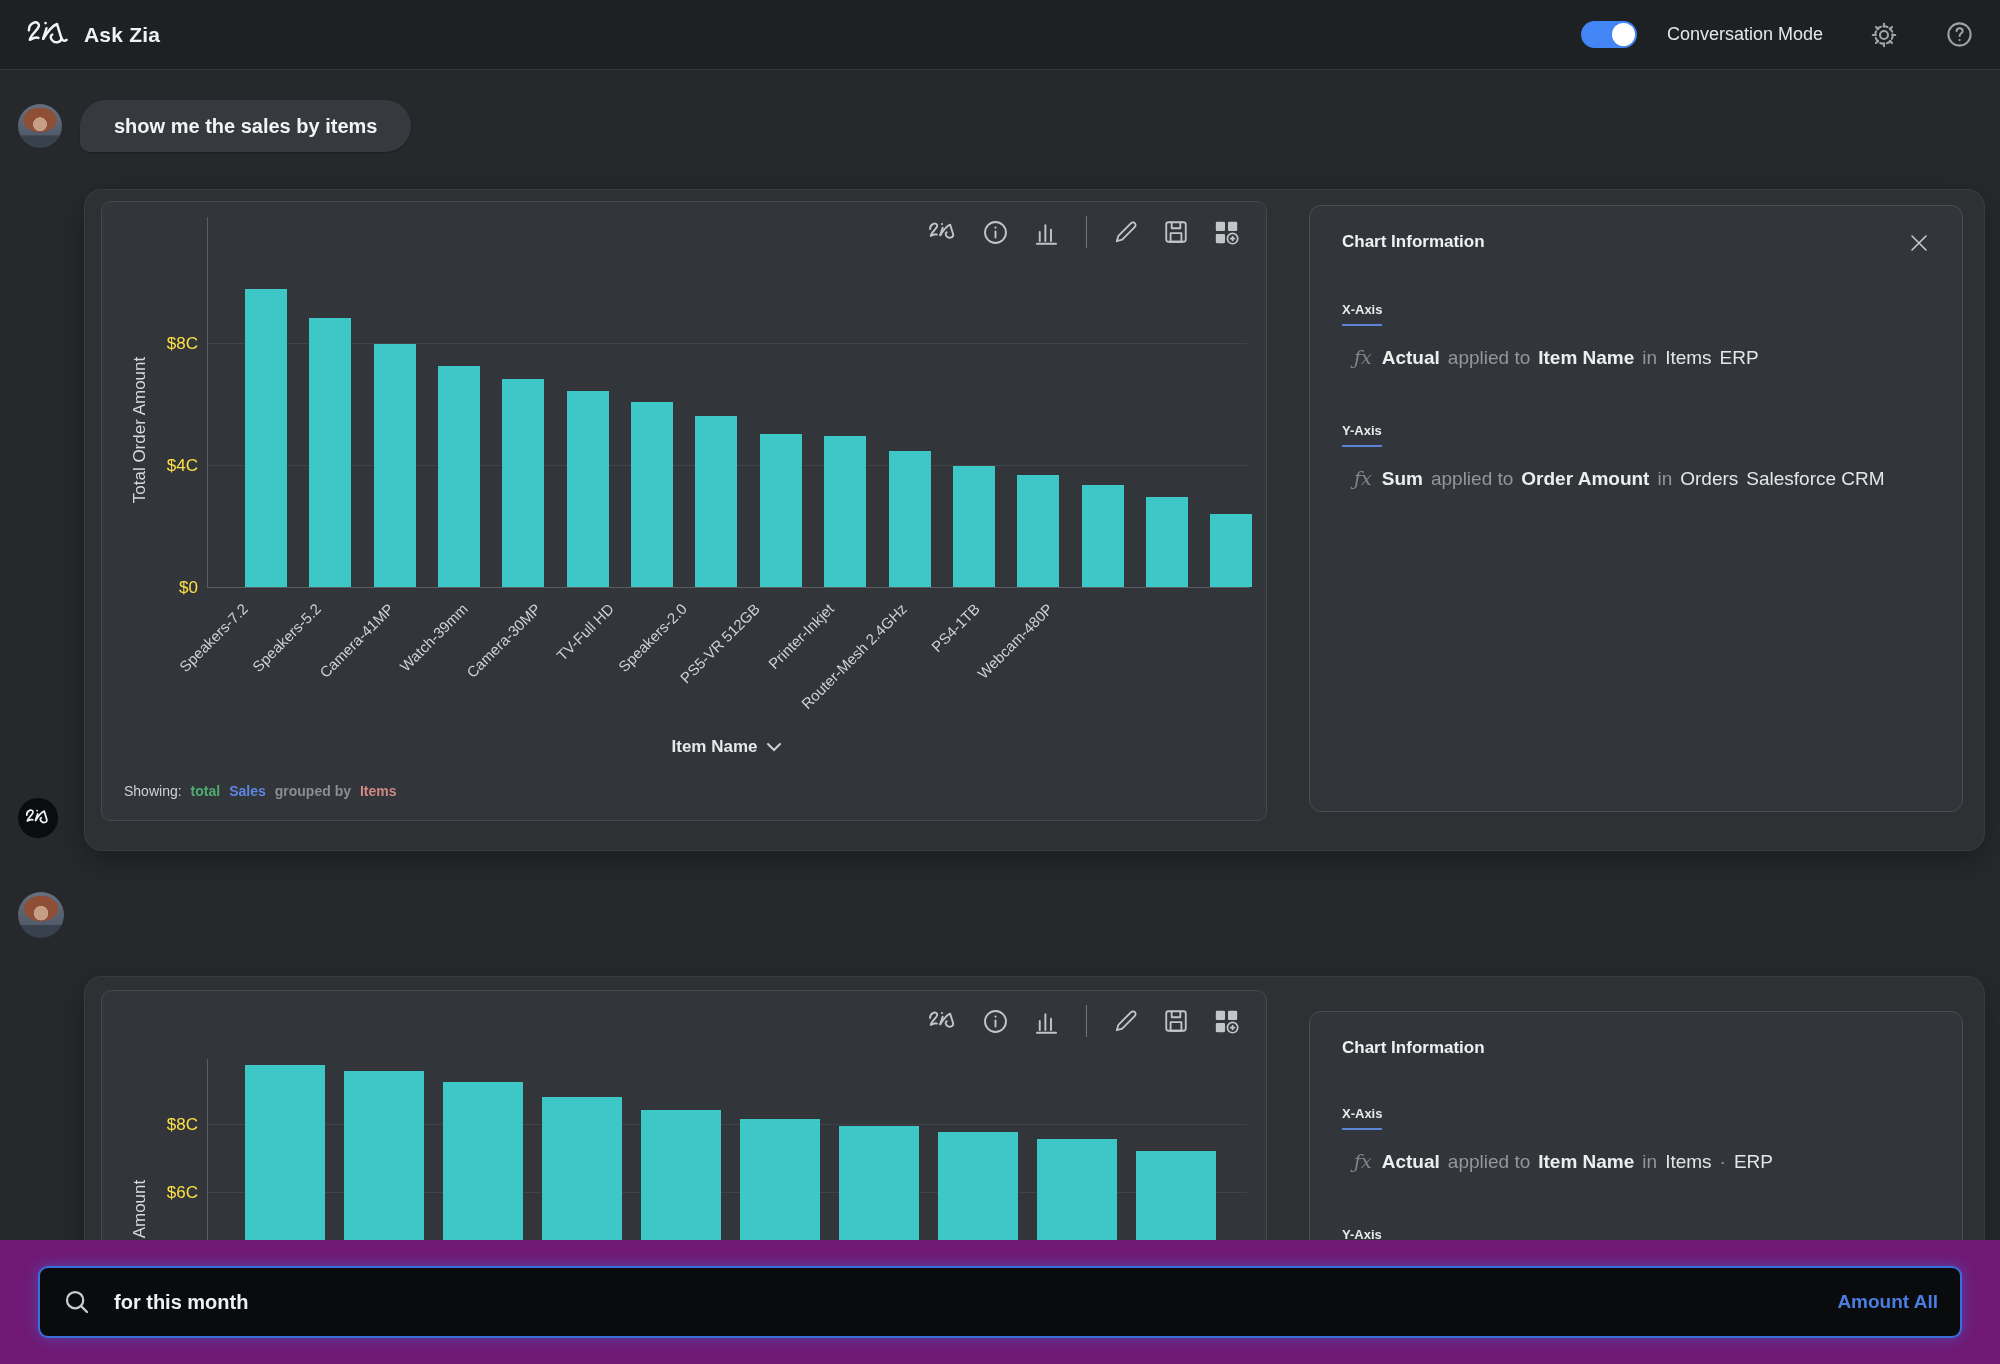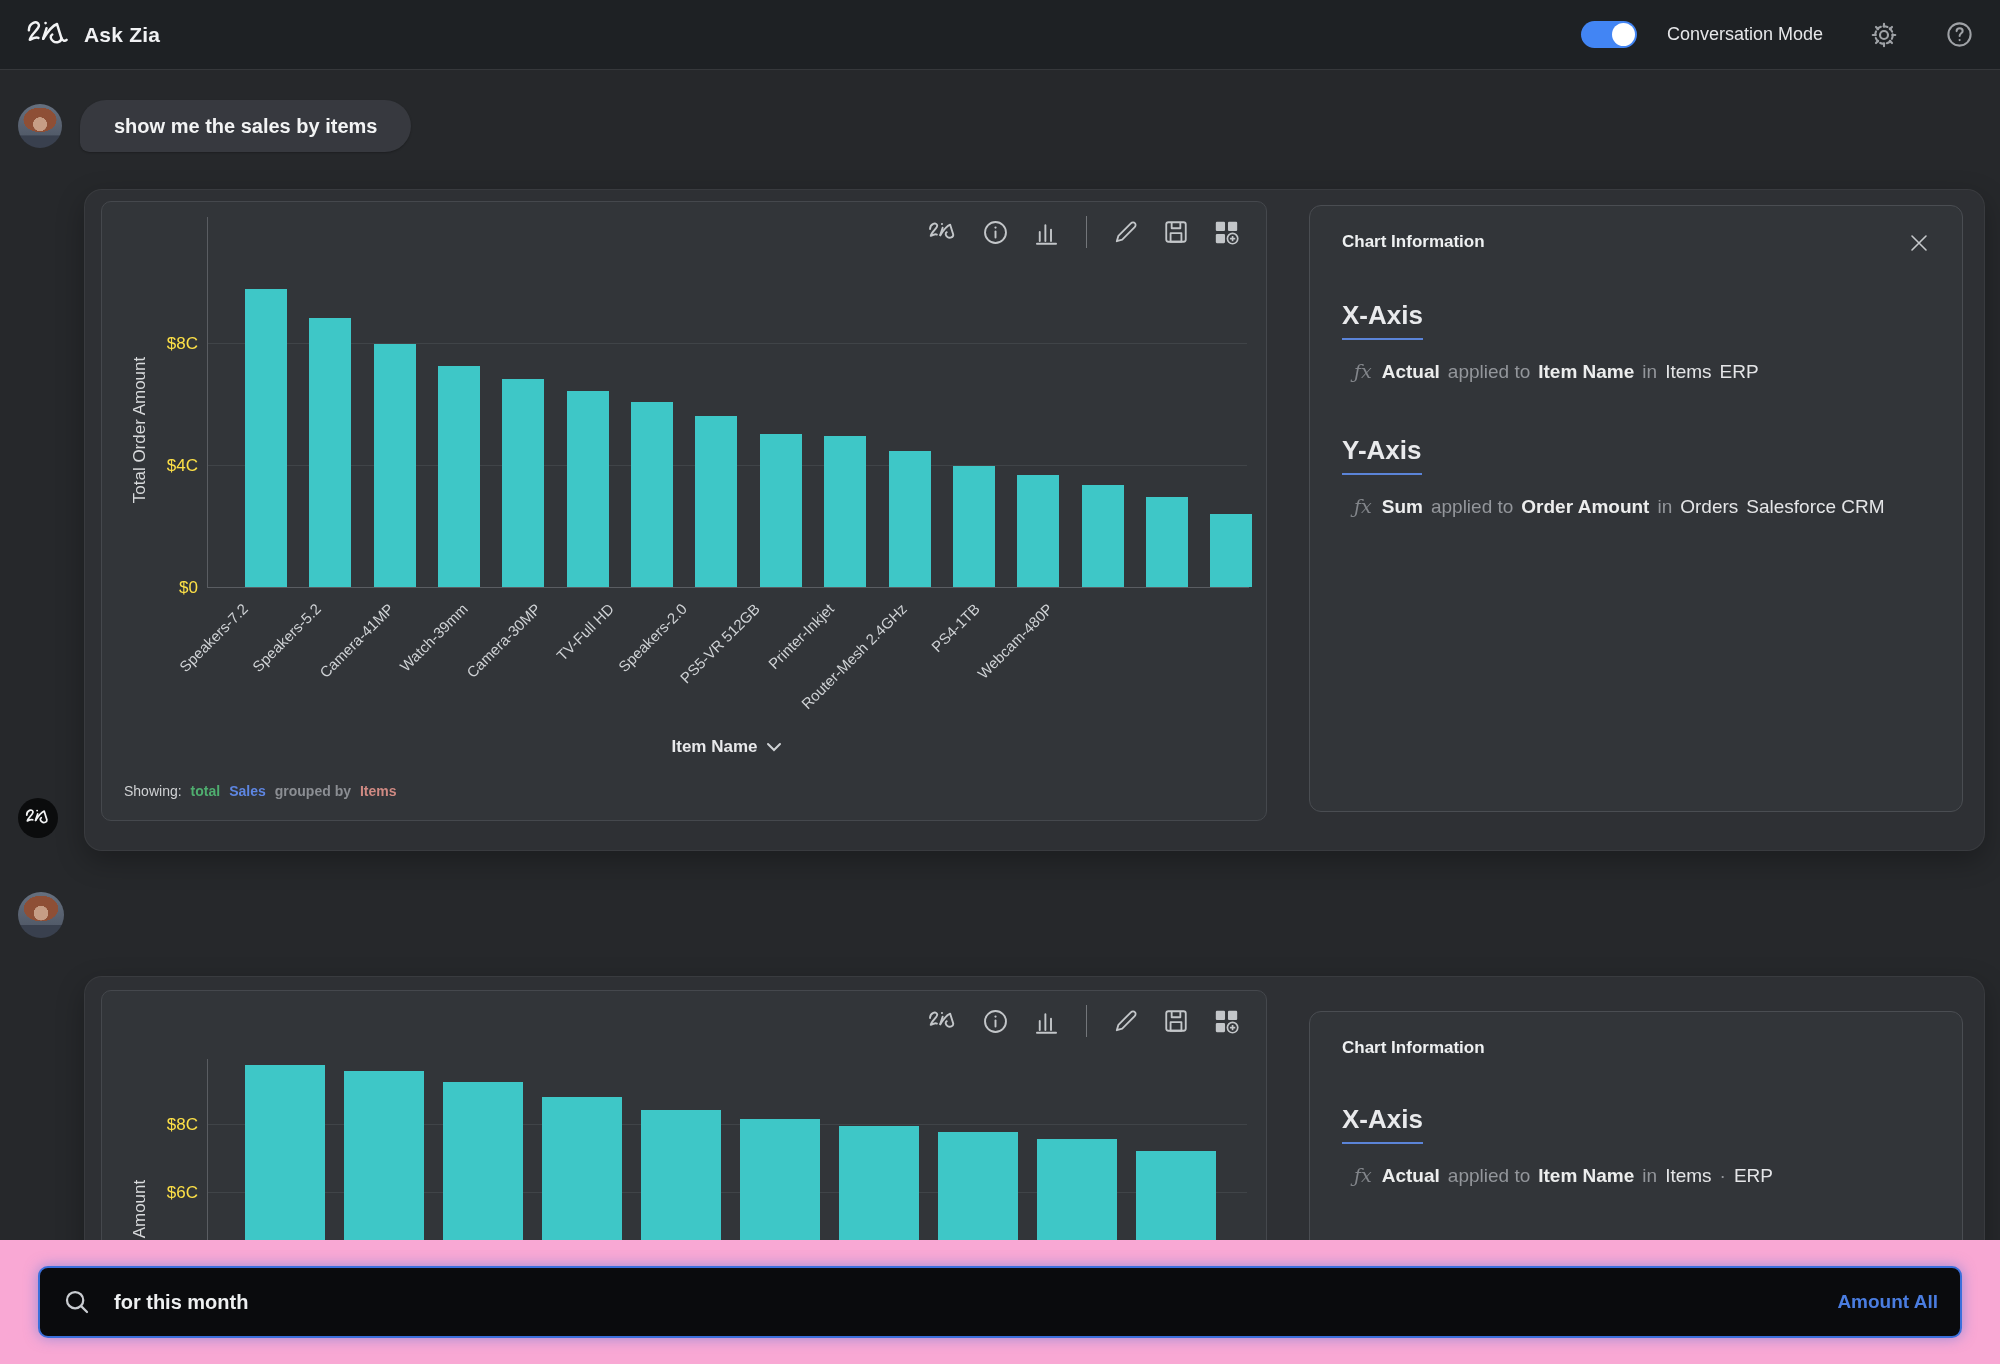--- a/index.html
+++ b/index.html
@@ -54,33 +54,33 @@
   .ytitle{position:absolute;width:260px;height:26px;line-height:26px;text-align:center;
           font-size:17px;color:#d8dadc;transform:rotate(-90deg);}
   .xaxis-title{position:absolute;text-align:center;font-size:17px;font-weight:700;color:#e8e9eb;
                display:flex;align-items:center;justify-content:center;gap:9px;}
   .showing-row{position:absolute;font-size:14px;color:#d0d2d4;}
   .showing-row .part{margin-left:9px;font-weight:700;}
 
   
   .panel-head{display:flex;justify-content:space-between;align-items:flex-start;}
   .panel-title{font-size:17px;font-weight:700;color:#eef0f1;}
-  .axis-heading{display:inline-block;font-size:26px;font-weight:700;color:#e9eaec;
+  .axis-heading{display:inline-block;font-size:13px;font-weight:700;color:#e9eaec;
                 border-bottom:2px solid #5b84d8;padding-bottom:7px;}
   .sec-x{margin-top:46px;}
   .sec-y{margin-top:52px;}
   .fxline{margin-top:20px;font-size:19px;color:#93969b;padding-left:12px;}
   .fxline .fx{font-family:"DejaVu Serif",serif;font-style:italic;color:#82858a;margin-right:10px;}
   .fxline .w{color:#eceded;font-weight:700;}
   .fxline .t{color:#e4e5e7;font-weight:400;}
   .fxline span{margin-right:8px;}
   .fxline span:empty{display:none;}
 
   
-  .dock{position:absolute;left:0;top:1240px;width:100%;height:124px;background:#f9a8d4;}
+  .dock{position:absolute;left:0;top:1240px;width:100%;height:124px;background:#701a75;}
   .query-input{position:absolute;left:38px;top:26px;width:1924px;height:72px;box-sizing:border-box;
                background:#0a0b0d;border:2px solid #3b6fdb;border-radius:10px;
                box-shadow:0 0 14px rgba(59,111,219,.5);display:flex;align-items:center;padding:0 22px;}
   .query-input input{flex:1;margin-left:20px;background:transparent;border:none;outline:none;
                color:#eef0f1;font-size:20px;font-weight:700;font-family:inherit;}
   .clear-all{color:#4a7de0;font-size:19px;font-weight:700;cursor:pointer;}
 
   svg{display:block;}
 </style>
 </head>

